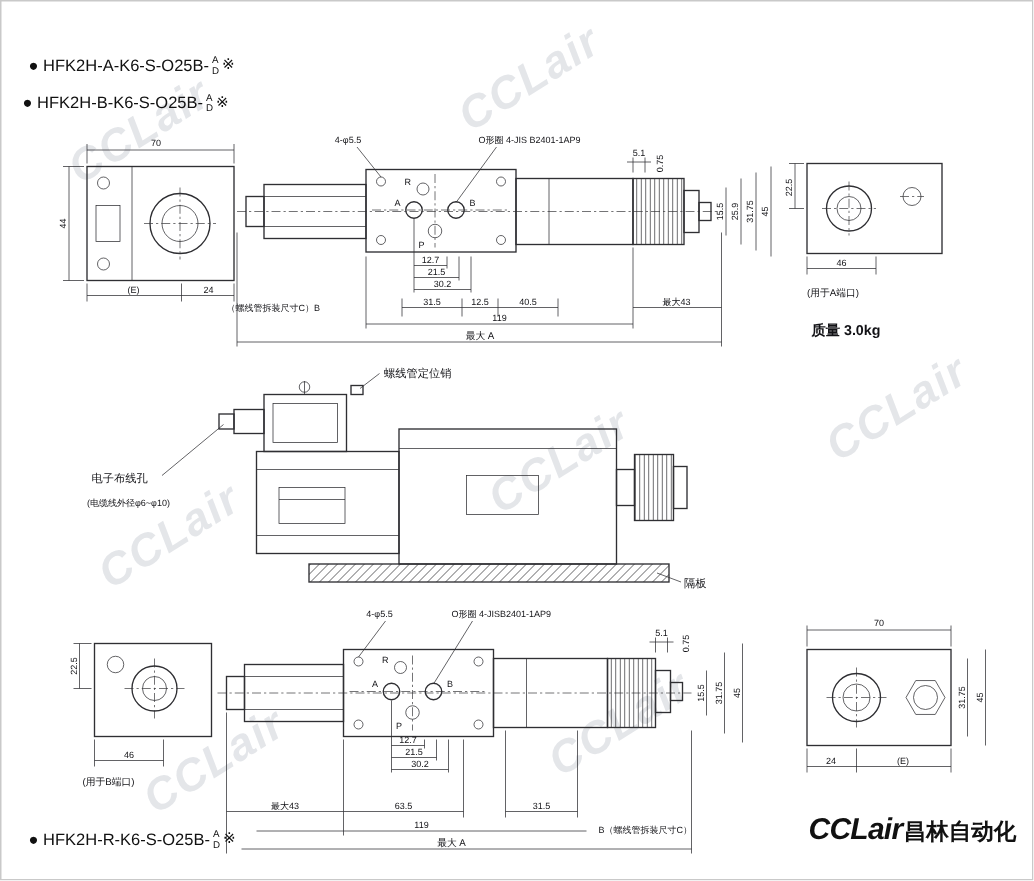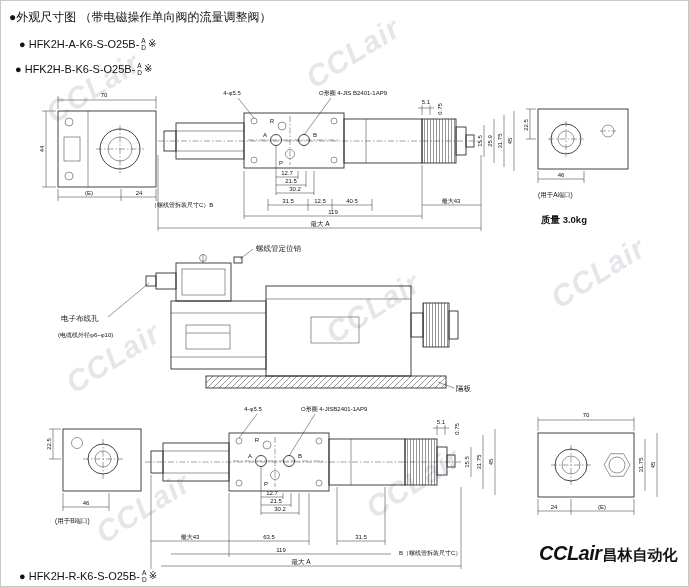--- a/index.html
+++ b/index.html
@@ -30,21 +30,20 @@
 <div class="page">
 
   <span class="wm" style="left:40px;top:70px">CCLair</span>
   <span class="wm" style="left:300px;top:35px">CCLair</span>
   <span class="wm" style="left:60px;top:340px">CCLair</span>
   <span class="wm" style="left:320px;top:290px">CCLair</span>
   <span class="wm" style="left:545px;top:255px">CCLair</span>
   <span class="wm" style="left:90px;top:490px">CCLair</span>
   <span class="wm" style="left:360px;top:465px">CCLair</span>
 
-  <div class="title">●外观尺寸图 （带电磁操作单向阀的流量调整阀）</div>
 
   <div class="model" style="left:18px;top:37px">
     <span>● HFK2H-A-K6-S-O25B-</span>
     <span class="stack">
       <span>A</span>
       <span>D</span>
     </span>
     <span class="note">※</span>
   </div>
 
@@ -365,21 +364,21 @@
       <text x="624" y="66" transform="rotate(-90 624 66)" text-anchor="middle" class="t6">45</text>
       <line x1="507" y1="100" x2="507" y2="116" class="thin"></line>
       <line x1="540" y1="100" x2="540" y2="116" class="thin"></line>
       <line x1="603" y1="100" x2="603" y2="116" class="thin"></line>
       <line x1="507" y1="112" x2="603" y2="112" class="thin"></line>
       <text x="523" y="110" text-anchor="middle" class="t6">24</text>
       <text x="571" y="110" text-anchor="middle" class="t6">(E)</text>
     </g>
   </svg>
 
-  <div class="model" style="left:18px;top:569px">
+  <div class="model" style="left:18px;top:553px">
     <span>● HFK2H-R-K6-S-O25B-</span>
     <span class="stack">
       <span>A</span>
       <span>D</span>
     </span>
     <span class="note">※</span>
   </div>
 
   <div class="brand" style="left:538px;top:541px">
     <span class="latin">CCLair</span>

